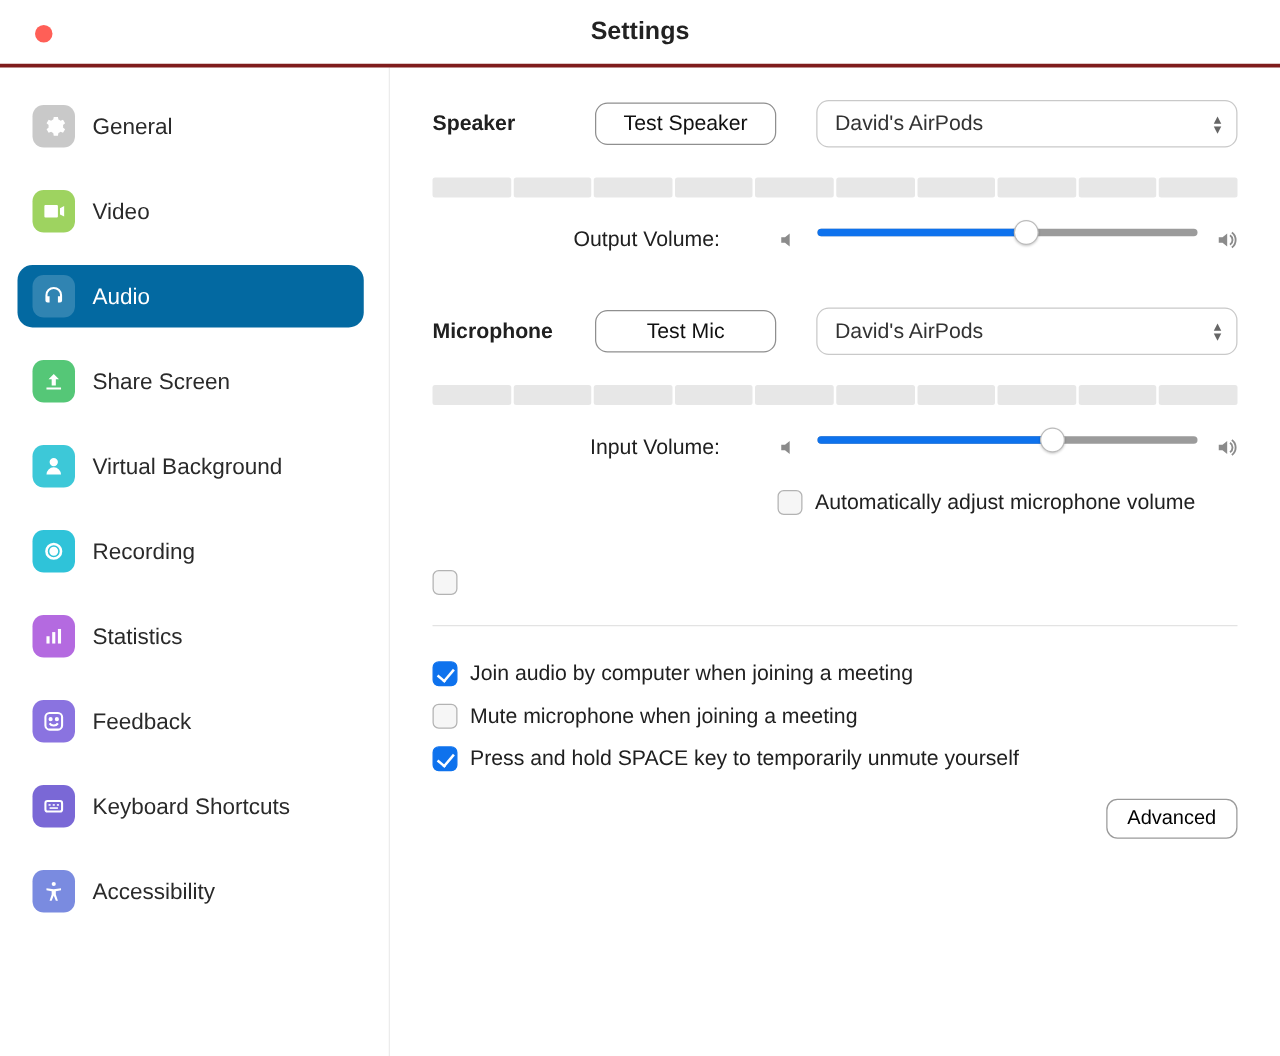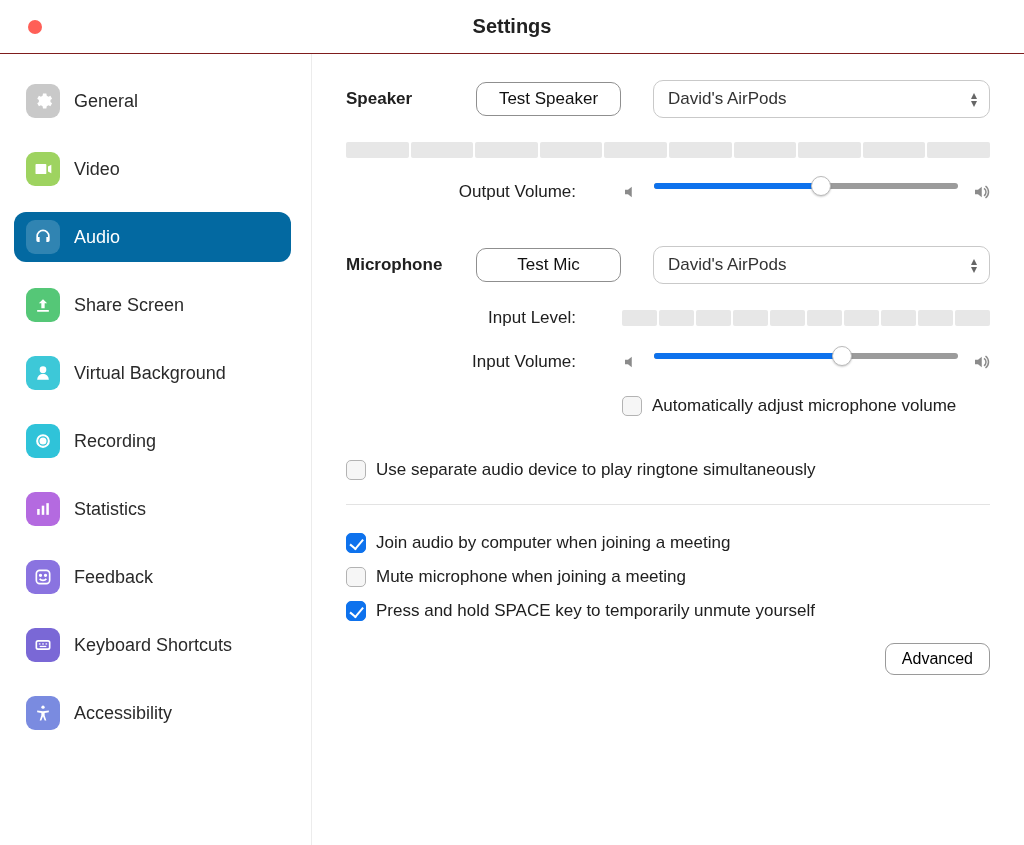--- a/index.html
+++ b/index.html
@@ -8,21 +8,21 @@
     font-family: -apple-system, "Helvetica Neue", Arial, sans-serif;
     font-size: 15px;
     color: #222;
     background: #fff;
     width: 1024px;
     height: 845px;
     overflow: hidden;
   }
   .titlebar {
     height: 54px;
-    border-bottom: 1px solid #7f1d1d;
+    border-bottom: 3px solid #7f1d1d;
     display: flex;
     align-items: center;
     position: relative;
   }
   .titlebar .traffic {
     position: absolute;
     left: 28px;
     top: 20px;
   }
   .dot {
@@ -362,21 +362,20 @@
     <div class="section">
       <div class="row">
         <div class="label-col label-head" style="width:130px">Microphone</div>
         <button class="btn">Test Mic</button>
         <div class="select">
           <span>David's AirPods</span>
           <span class="caret">▴<br>▾</span>
         </div>
       </div>
       <div class="row">
-        <div class="label-col">Input Level:</div>
         <div class="control-col">
           <div class="level-meter">
             <div></div>
               <div></div>
               <div></div>
               <div></div>
               <div></div>
               <div></div>
               <div></div>
               <div></div>
@@ -407,21 +406,20 @@
           <div class="checkbox-row" style="margin-bottom:0">
             <div class="cb"></div>
             <span>Automatically adjust microphone volume</span>
           </div>
         </div>
       </div>
     </div>
 
     <div class="checkbox-row">
       <div class="cb"></div>
-      <span>Use separate audio device to play ringtone simultaneously</span>
     </div>
 
     <hr class="sep">
 
     <div class="checkbox-row">
       <div class="cb checked"></div>
       <span>Join audio by computer when joining a meeting</span>
     </div>
     <div class="checkbox-row">
       <div class="cb"></div>

